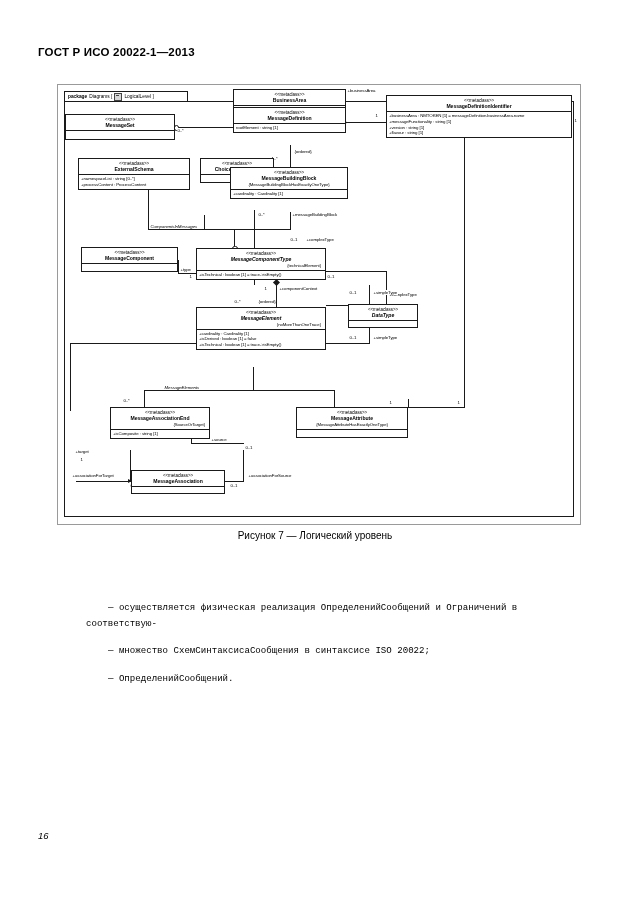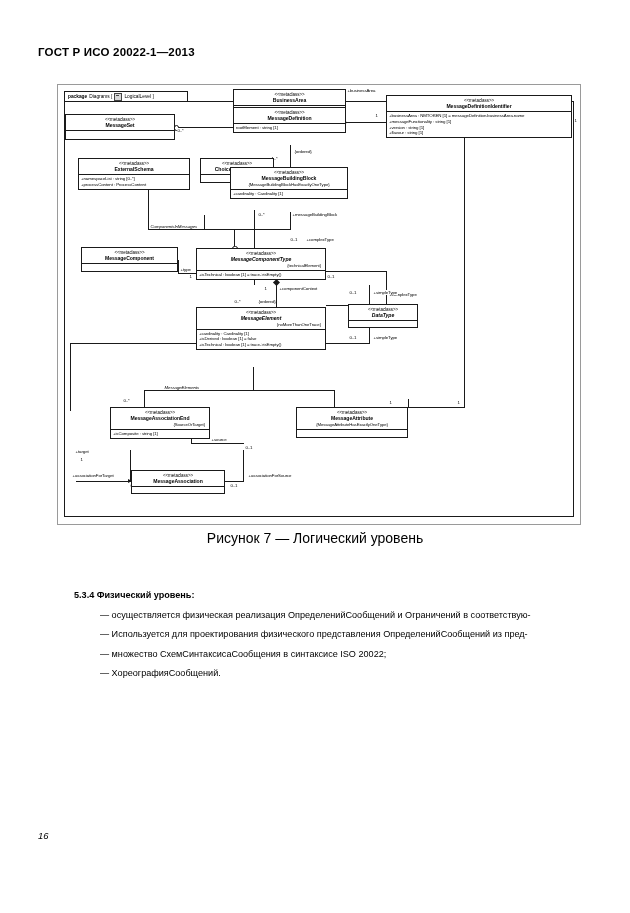--- a/index.html
+++ b/index.html
@@ -95,30 +95,30 @@
   .dia{position:absolute;width:5px;height:5px;background:#1a1a1a;
        transform:rotate(45deg);z-index:3;}
   .arw{position:absolute;width:0;height:0;z-index:3;}
   .arw.left{border-top:2.4px solid transparent;border-bottom:2.4px solid transparent;border-right:4px solid #1a1a1a;}
   .arw.right{border-top:2.4px solid transparent;border-bottom:2.4px solid transparent;border-left:4px solid #1a1a1a;}
   .circ{position:absolute;width:3.4px;height:3.4px;border:1px solid #1a1a1a;border-radius:50%;background:#fff;z-index:3;}
 
   
   .caption{
     position:absolute;left:0;top:530px;width:630px;
-    text-align:center;font-size:14px;
+    text-align:center;font-size:10px;
   }
 
   
   .body{
     position:absolute;left:74px;top:588px;width:486px;
     font-size:9.1px;line-height:15.6px;color:#000;
   }
   .body .h{font-weight:bold;display:block;margin-bottom:1px;}
-  .body p{margin:4px;}
+  .body p{margin:12px;font-family:Liberation Mono, monospace;}
   .body .ind{text-indent:22px;}
 
   .pageno{position:absolute;left:38px;top:830px;font-size:9.4px;font-style:italic;}
 </style>
 </head>
 <body>
 
 <div class="page">
 
   <div class="doc-header">ГОСТ Р ИСО 20022-1—2013</div>
@@ -379,22 +379,20 @@
       <div class="lbl" style="left:172px;top:398px;">0..1</div>
       <div class="lbl" style="left:17px;top:364px;">+target</div>
       <div class="lbl" style="left:22px;top:372px;">1</div>
 
     </div>
   </div>
 
   <div class="caption">Рисунок 7 — Логический уровень</div>
 
   <div class="body">
-    <span class="h">5.3.4 Физический уровень:</span>
     <p class="ind">— осуществляется физическая реализация ОпределенийСообщений и Ограничений в соответствую-</p>
-    <p class="ind">— Используется для проектирования физического представления ОпределенийСообщений из пред-</p>
     <p class="ind">— множество СхемСинтаксисаСообщения в синтаксисе ISO 20022;</p>
-    <p class="ind">— ХореографияСообщений.</p>
+    <p class="ind">— ОпределенийСообщений.</p>
   </div>
 
   <div class="pageno">16</div>
 
 </div>
 
 </body></html>

